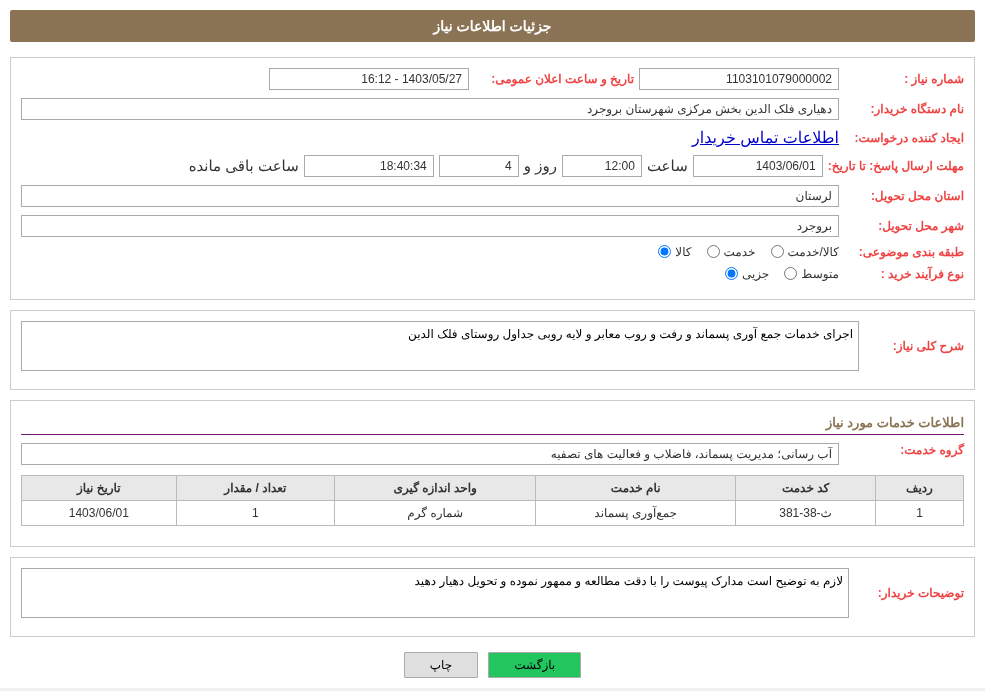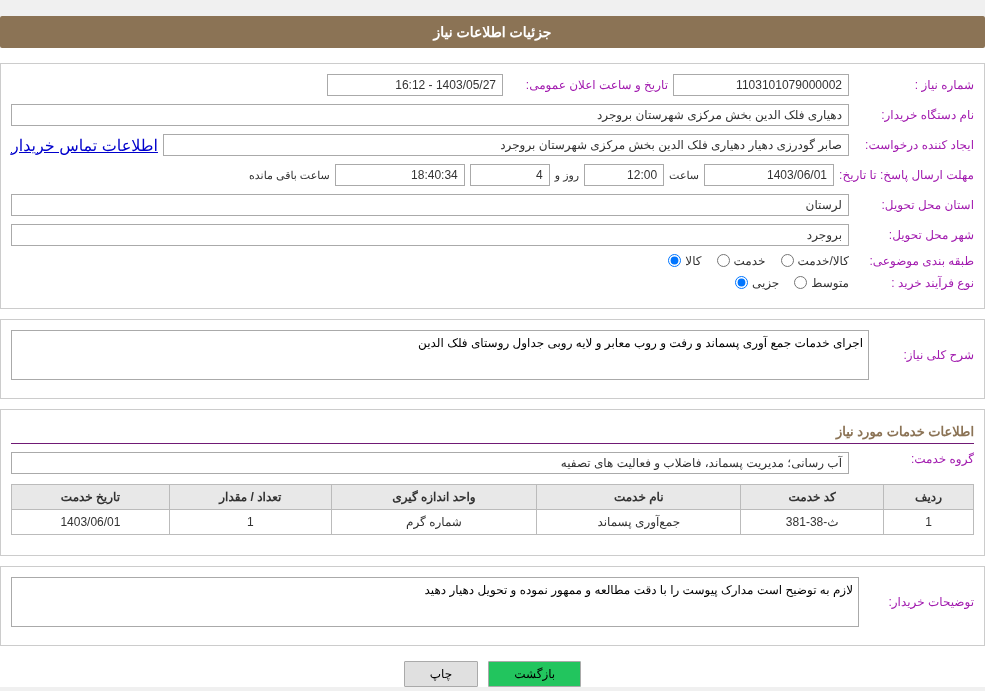--- a/index.html
+++ b/index.html
@@ -5,22 +5,23 @@
     * { box-sizing: border-box; margin: 0; padding: 0; }
     body {
       font-family: Tahoma, Arial, sans-serif;
       font-size: 12px;
       background: #f0f0f0;
       direction: rtl;
       color: #333;
     }
     .page-wrapper {
       max-width: 985px;
-      margin: 16px auto;
+      margin: 0 auto;
       background: #fff;
+      padding: 10px;
     }
     .header-bar {
       background: #8B7355;
       color: #fff;
       text-align: center;
       padding: 8px 15px;
       font-size: 14px;
       font-weight: bold;
       margin-bottom: 15px;
       border-radius: 2px;
@@ -30,44 +31,44 @@
       padding: 10px;
       margin-bottom: 10px;
     }
     .row {
       display: flex;
       align-items: center;
       margin-bottom: 8px;
       gap: 5px;
     }
     .label {
-      font-weight: normal;
+      font-weight: bold;
       white-space: nowrap;
       min-width: 120px;
-      color: #a21caf;
+      color: #ef4444;
     }
     .value-box {
       border: 1px solid #aaa;
       background: #fff;
       padding: 3px 6px;
       min-height: 22px;
       flex: 1;
       text-align: right;
     }
     .value-box.fixed-sm { flex: none; width: 80px; }
     .value-box.fixed-md { flex: none; width: 130px; }
-    .value-box.fixed-lg { flex: none; width: 176px; }
+    .value-box.fixed-lg { flex: none; width: 200px; }
     .link-text {
       color: #0000cc;
       cursor: pointer;
       text-decoration: underline;
     }
     .date-label-sm {
       white-space: nowrap;
-      font-size: 11px;
+      font-size: 15px;
     }
     .radio-group {
       display: flex;
       gap: 15px;
       align-items: center;
       direction: rtl;
     }
     .radio-item {
       display: flex;
       align-items: flex-start;
@@ -161,21 +162,20 @@
       <div class="value-box fixed-lg">1403/05/27 - 16:12</div>
     </div>
 
     <div class="row">
       <span class="label">نام دستگاه خریدار:</span>
       <div class="value-box">دهیاری فلک الدین بخش مرکزی شهرستان بروجرد</div>
     </div>
 
     <div class="row">
       <span class="label">ایجاد کننده درخواست:</span>
-      <div class="value-box">صابر گودرزی دهیار دهیاری فلک الدین بخش مرکزی شهرستان بروجرد</div>
       <span class="link-text" style="white-space:nowrap; color:#0000cc; font-size:16px;">اطلاعات تماس خریدار</span>
     </div>
 
     <div class="row">
       <span class="label">مهلت ارسال پاسخ: تا تاریخ:</span>
       <div class="value-box fixed-md">1403/06/01</div>
       <span class="date-label-sm">ساعت</span>
       <div class="value-box fixed-sm">12:00</div>
       <span class="date-label-sm">روز و</span>
       <div class="value-box fixed-sm">4</div>
@@ -243,21 +243,21 @@
     </div>
 
     <table class="service-table">
       <thead>
         <tr>
           <th>ردیف</th>
           <th>کد خدمت</th>
           <th>نام خدمت</th>
           <th>واحد اندازه گیری</th>
           <th>تعداد / مقدار</th>
-          <th>تاریخ خدمت</th>
+          <th>تاریخ نیاز</th>
         </tr>
       </thead>
       <tbody id="service-table-body">
       <tr>
             <td>1</td>
             <td>ث-38-381</td>
             <td>جمع‌آوری پسماند</td>
             <td>شماره گرم</td>
             <td>1</td>
             <td>1403/06/01</td>

